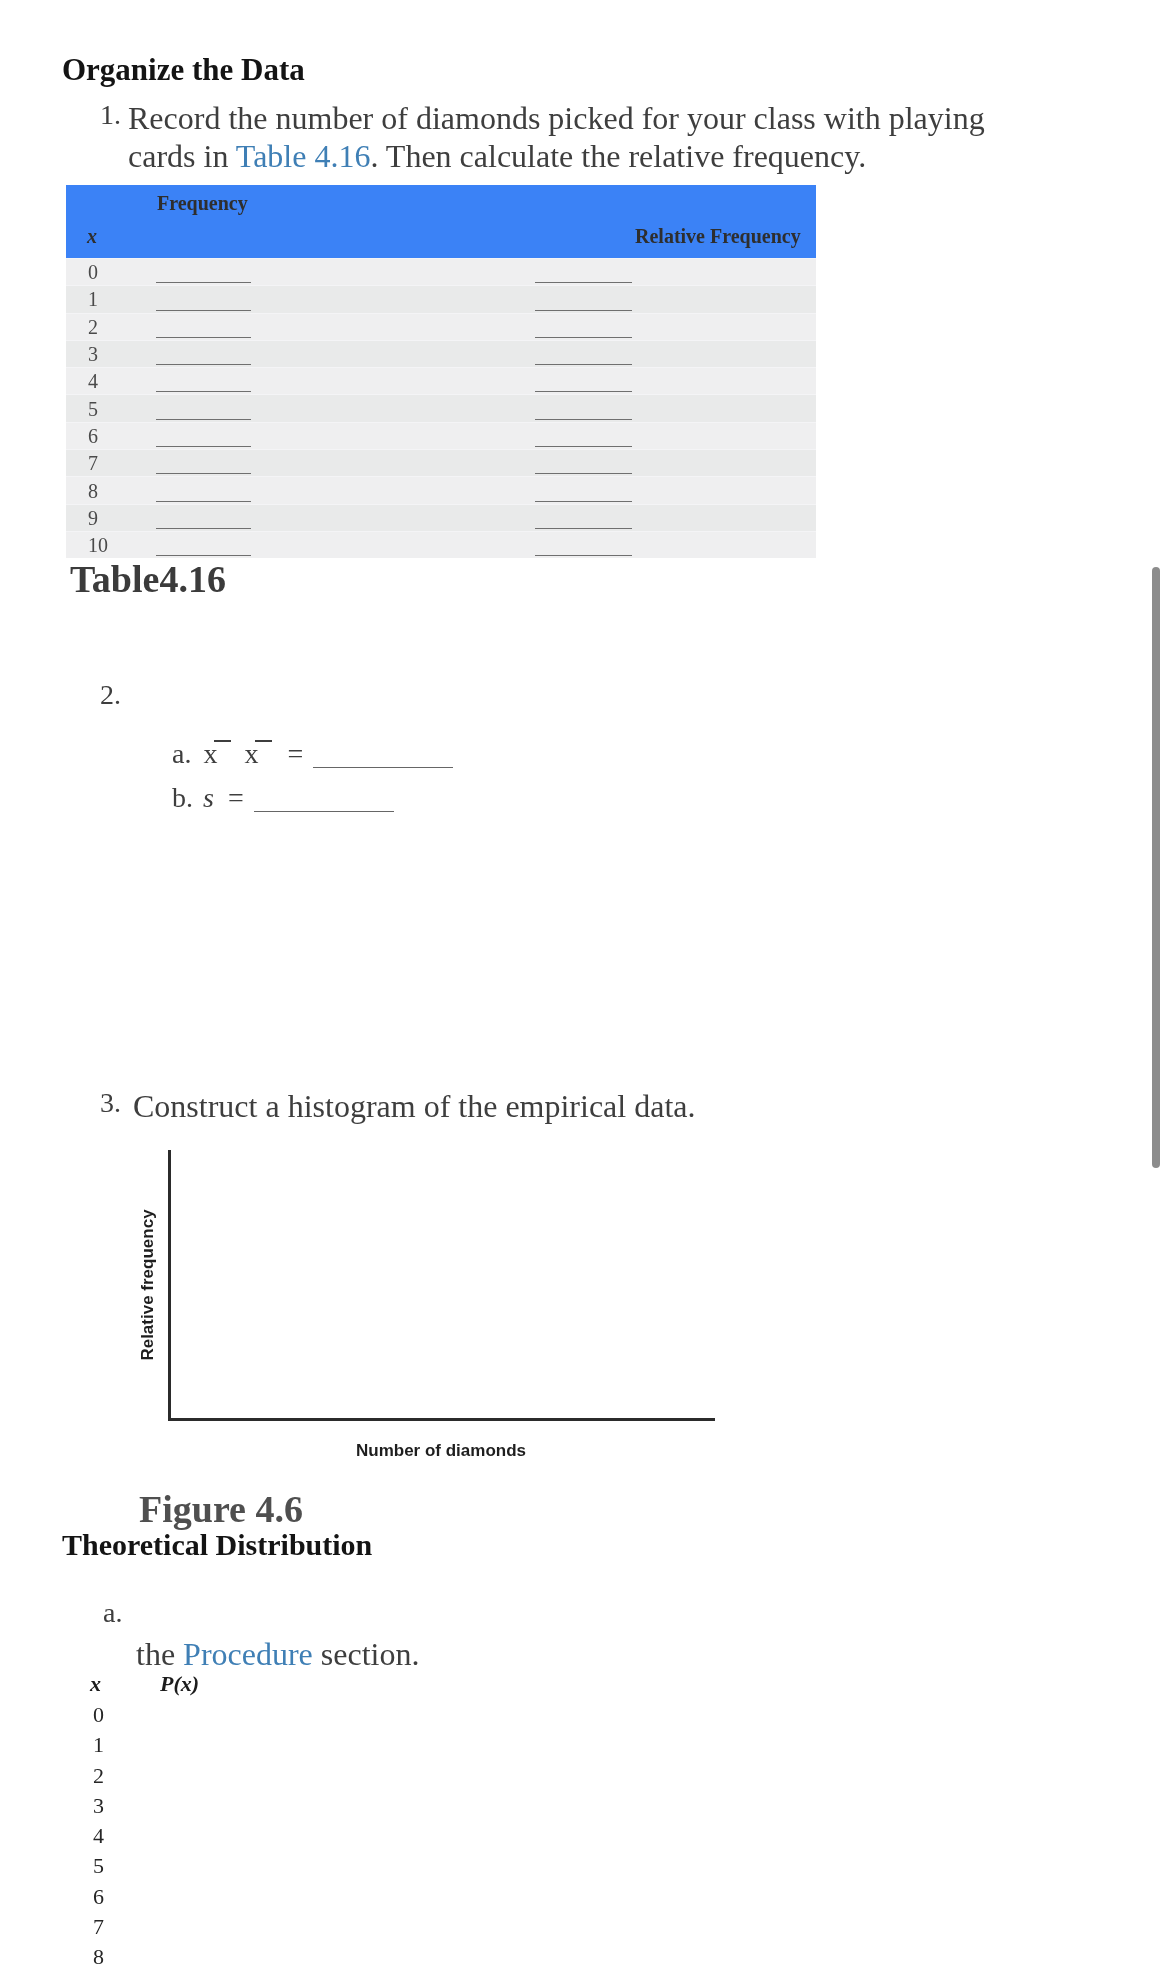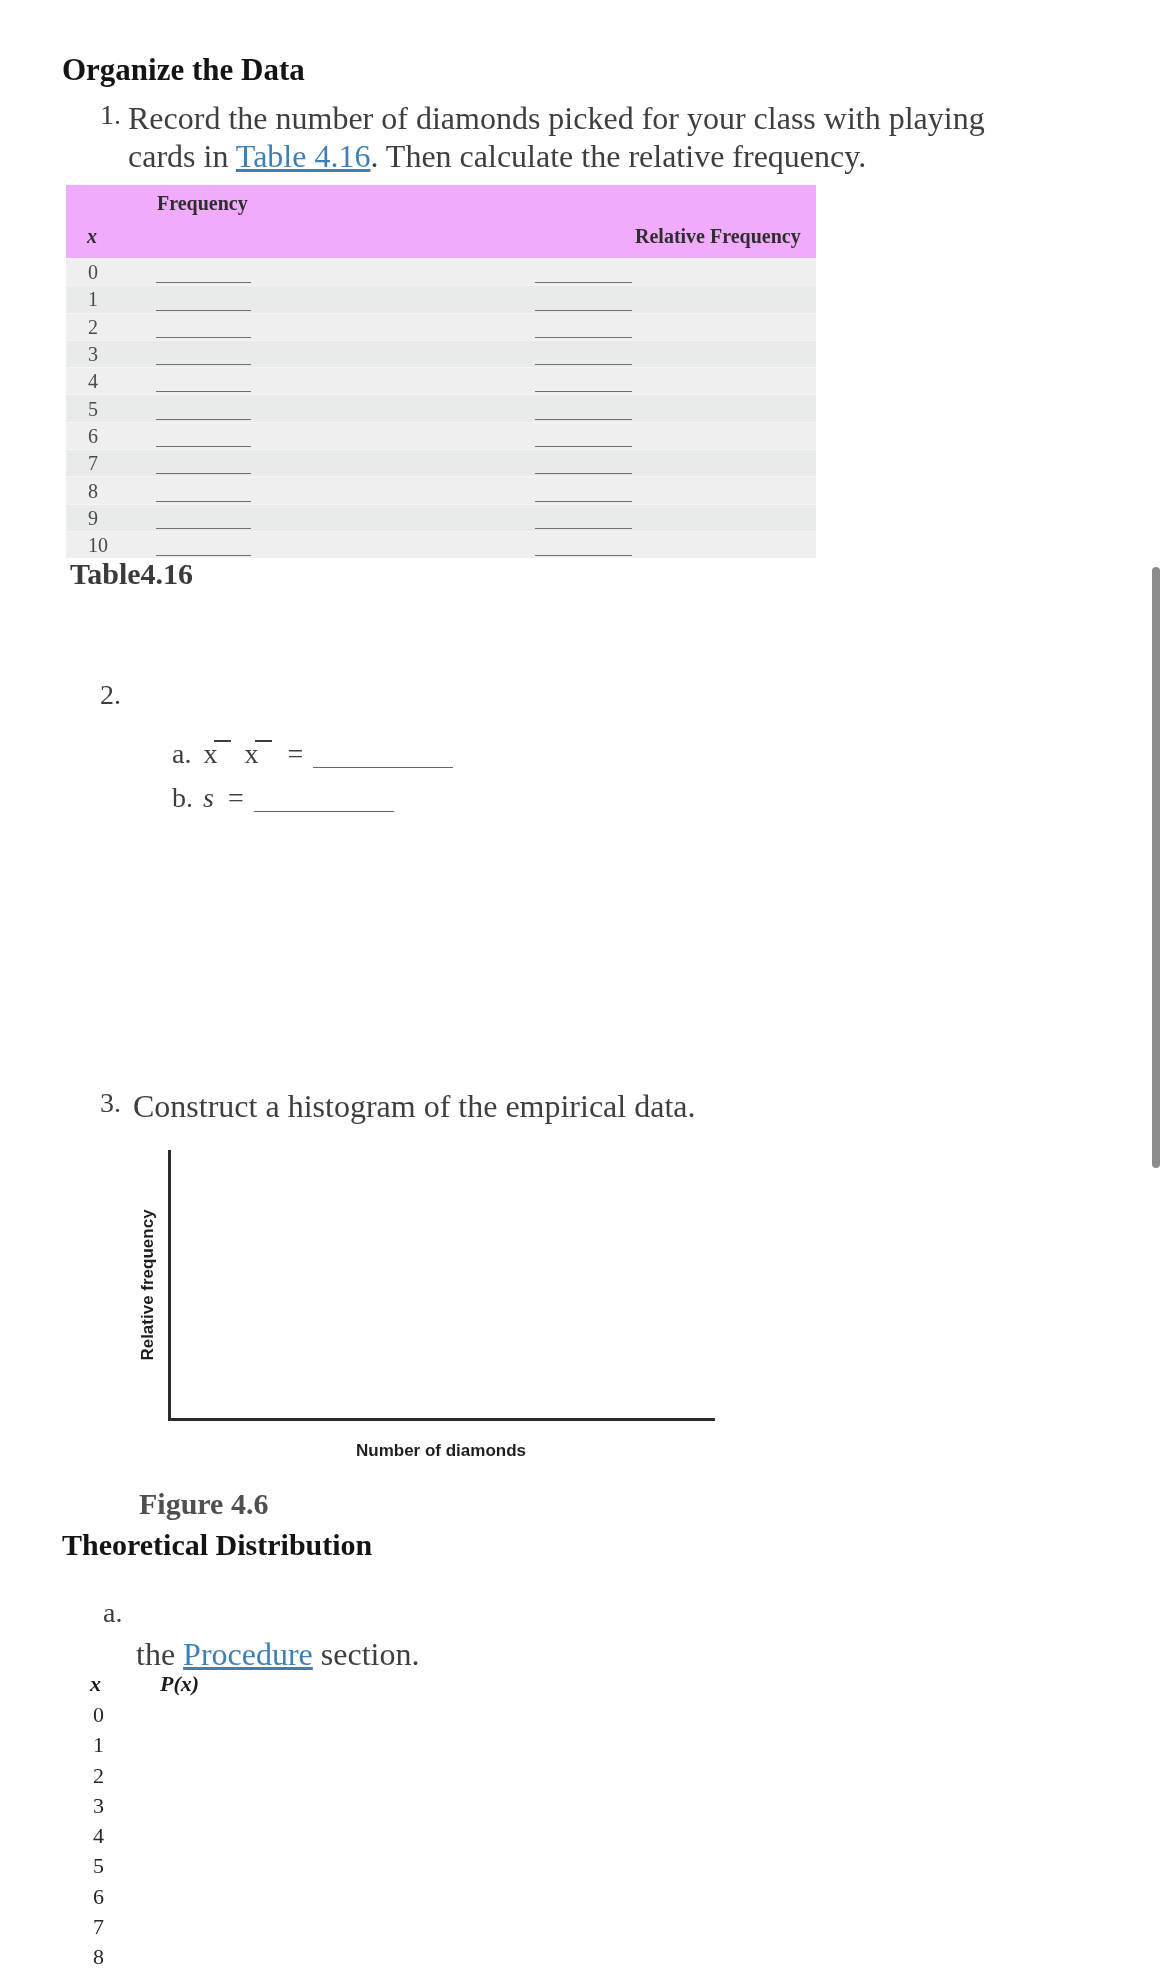--- a/index.html
+++ b/index.html
@@ -14,42 +14,42 @@
   #h-theoretical{left:62px;top:1528px;font-size:30px;}
 
   
   .li-num{font-size:28px;color:#3e3e3e;}
   .li-text{font-size:32px;color:#3e3e3e;line-height:38px;}
   #num1{left:100px;top:99px;} #text1{left:128px;top:99px;}
   #num2{left:100px;top:679px;} #text2{left:133px;top:679px;}
   #num3{left:100px;top:1087px;} #text3{left:133px;top:1087px;}
   #num-ta{left:103px;top:1597px;} #text-ta{left:136px;top:1597px;}
 
-  a.link{color:#3f7fb5;text-decoration:underline;cursor:pointer;}
+  a.link{color:#3f7fb5;cursor:pointer;}
 
   
   #freq-table{left:66px;top:185px;width:750px;height:373px;background:#ededee;}
   #freq-table .vsep{position:absolute;top:0;bottom:0;width:1px;background:#f7f7f8;}
   #vsep1{left:52px;} #vsep2{left:464px;}
-  #freq-header{position:absolute;left:0;top:0;width:100%;height:73px;background:#f0abfc;}
+  #freq-header{position:absolute;left:0;top:0;width:100%;height:73px;background:#3b82f6;}
   .th{position:absolute;font-size:20px;font-weight:bold;color:#2e2e2e;white-space:nowrap;}
   #th-frequency{left:91px;top:7px;}
   #th-x{left:21px;top:40px;font-style:italic;}
   #th-rel{left:569px;top:40px;}
   #freq-rows{position:absolute;left:0;top:73px;width:100%;}
   .frow{position:relative;height:27.3px;border-top:1px solid #f4f4f6;box-sizing:border-box;}
   .frow.even{background:#efeff0;}
   .frow.odd{background:#e9eaea;}
   .fnum{position:absolute;left:22px;top:50%;transform:translateY(-50%);
         font-size:20px;color:#4a4a4a;}
   .fline,.rline{position:absolute;bottom:2px;height:0;border-bottom:1.6px solid #6f6f6f;}
   .fline{left:90px;width:95px;}
   .rline{left:469px;width:97px;}
 
-  .caption{font-size:30px;font-weight:bold;color:#3b3b3b;text-align:center;}
+  .caption{font-size:38px;font-weight:bold;color:#3b3b3b;text-align:center;}
   #table-caption{left:70px;top:557px;}
   #figure-caption{left:139px;top:1487px;color:#4f4f4f;}
 
   
   .sub-item{font-size:28px;color:#3e3e3e;}
   #sub-a{left:172px;top:738px;}
   #sub-b{left:172px;top:782px;}
   .mvar{margin-left:12px;}
   .svar{margin-left:10px;font-style:italic;}
   .bar{display:inline-block;width:17px;height:2px;background:#3e3e3e;

